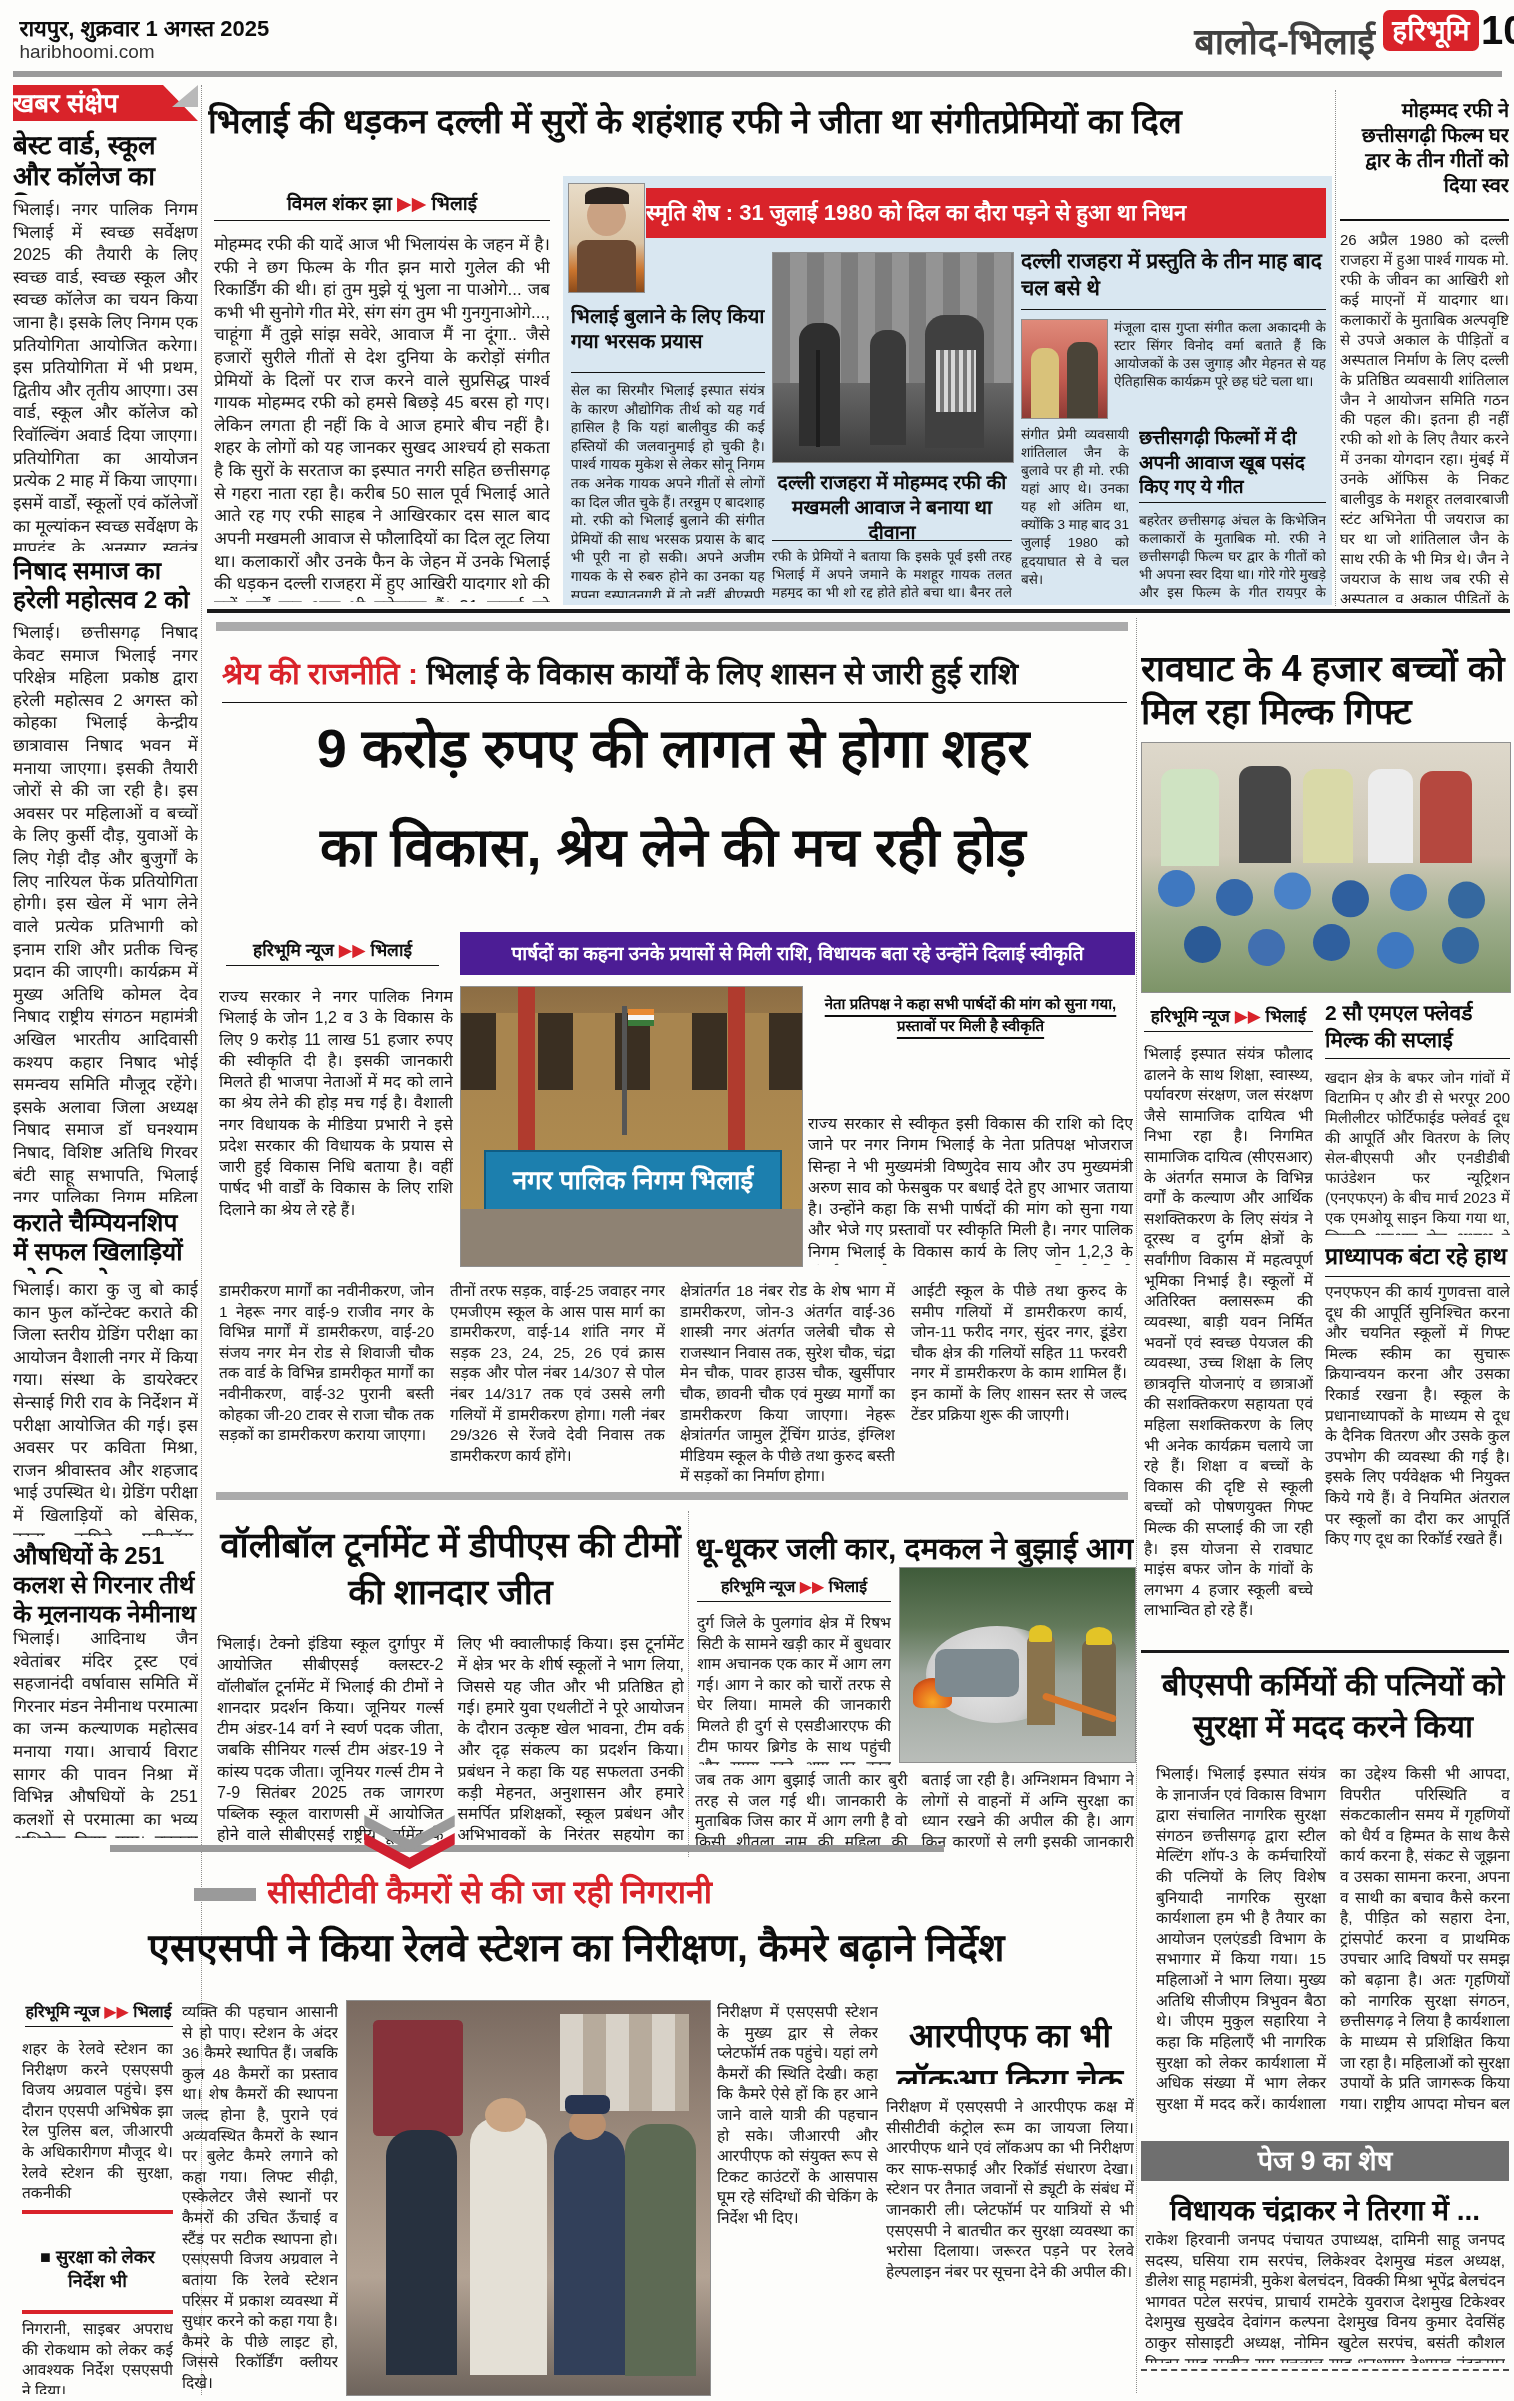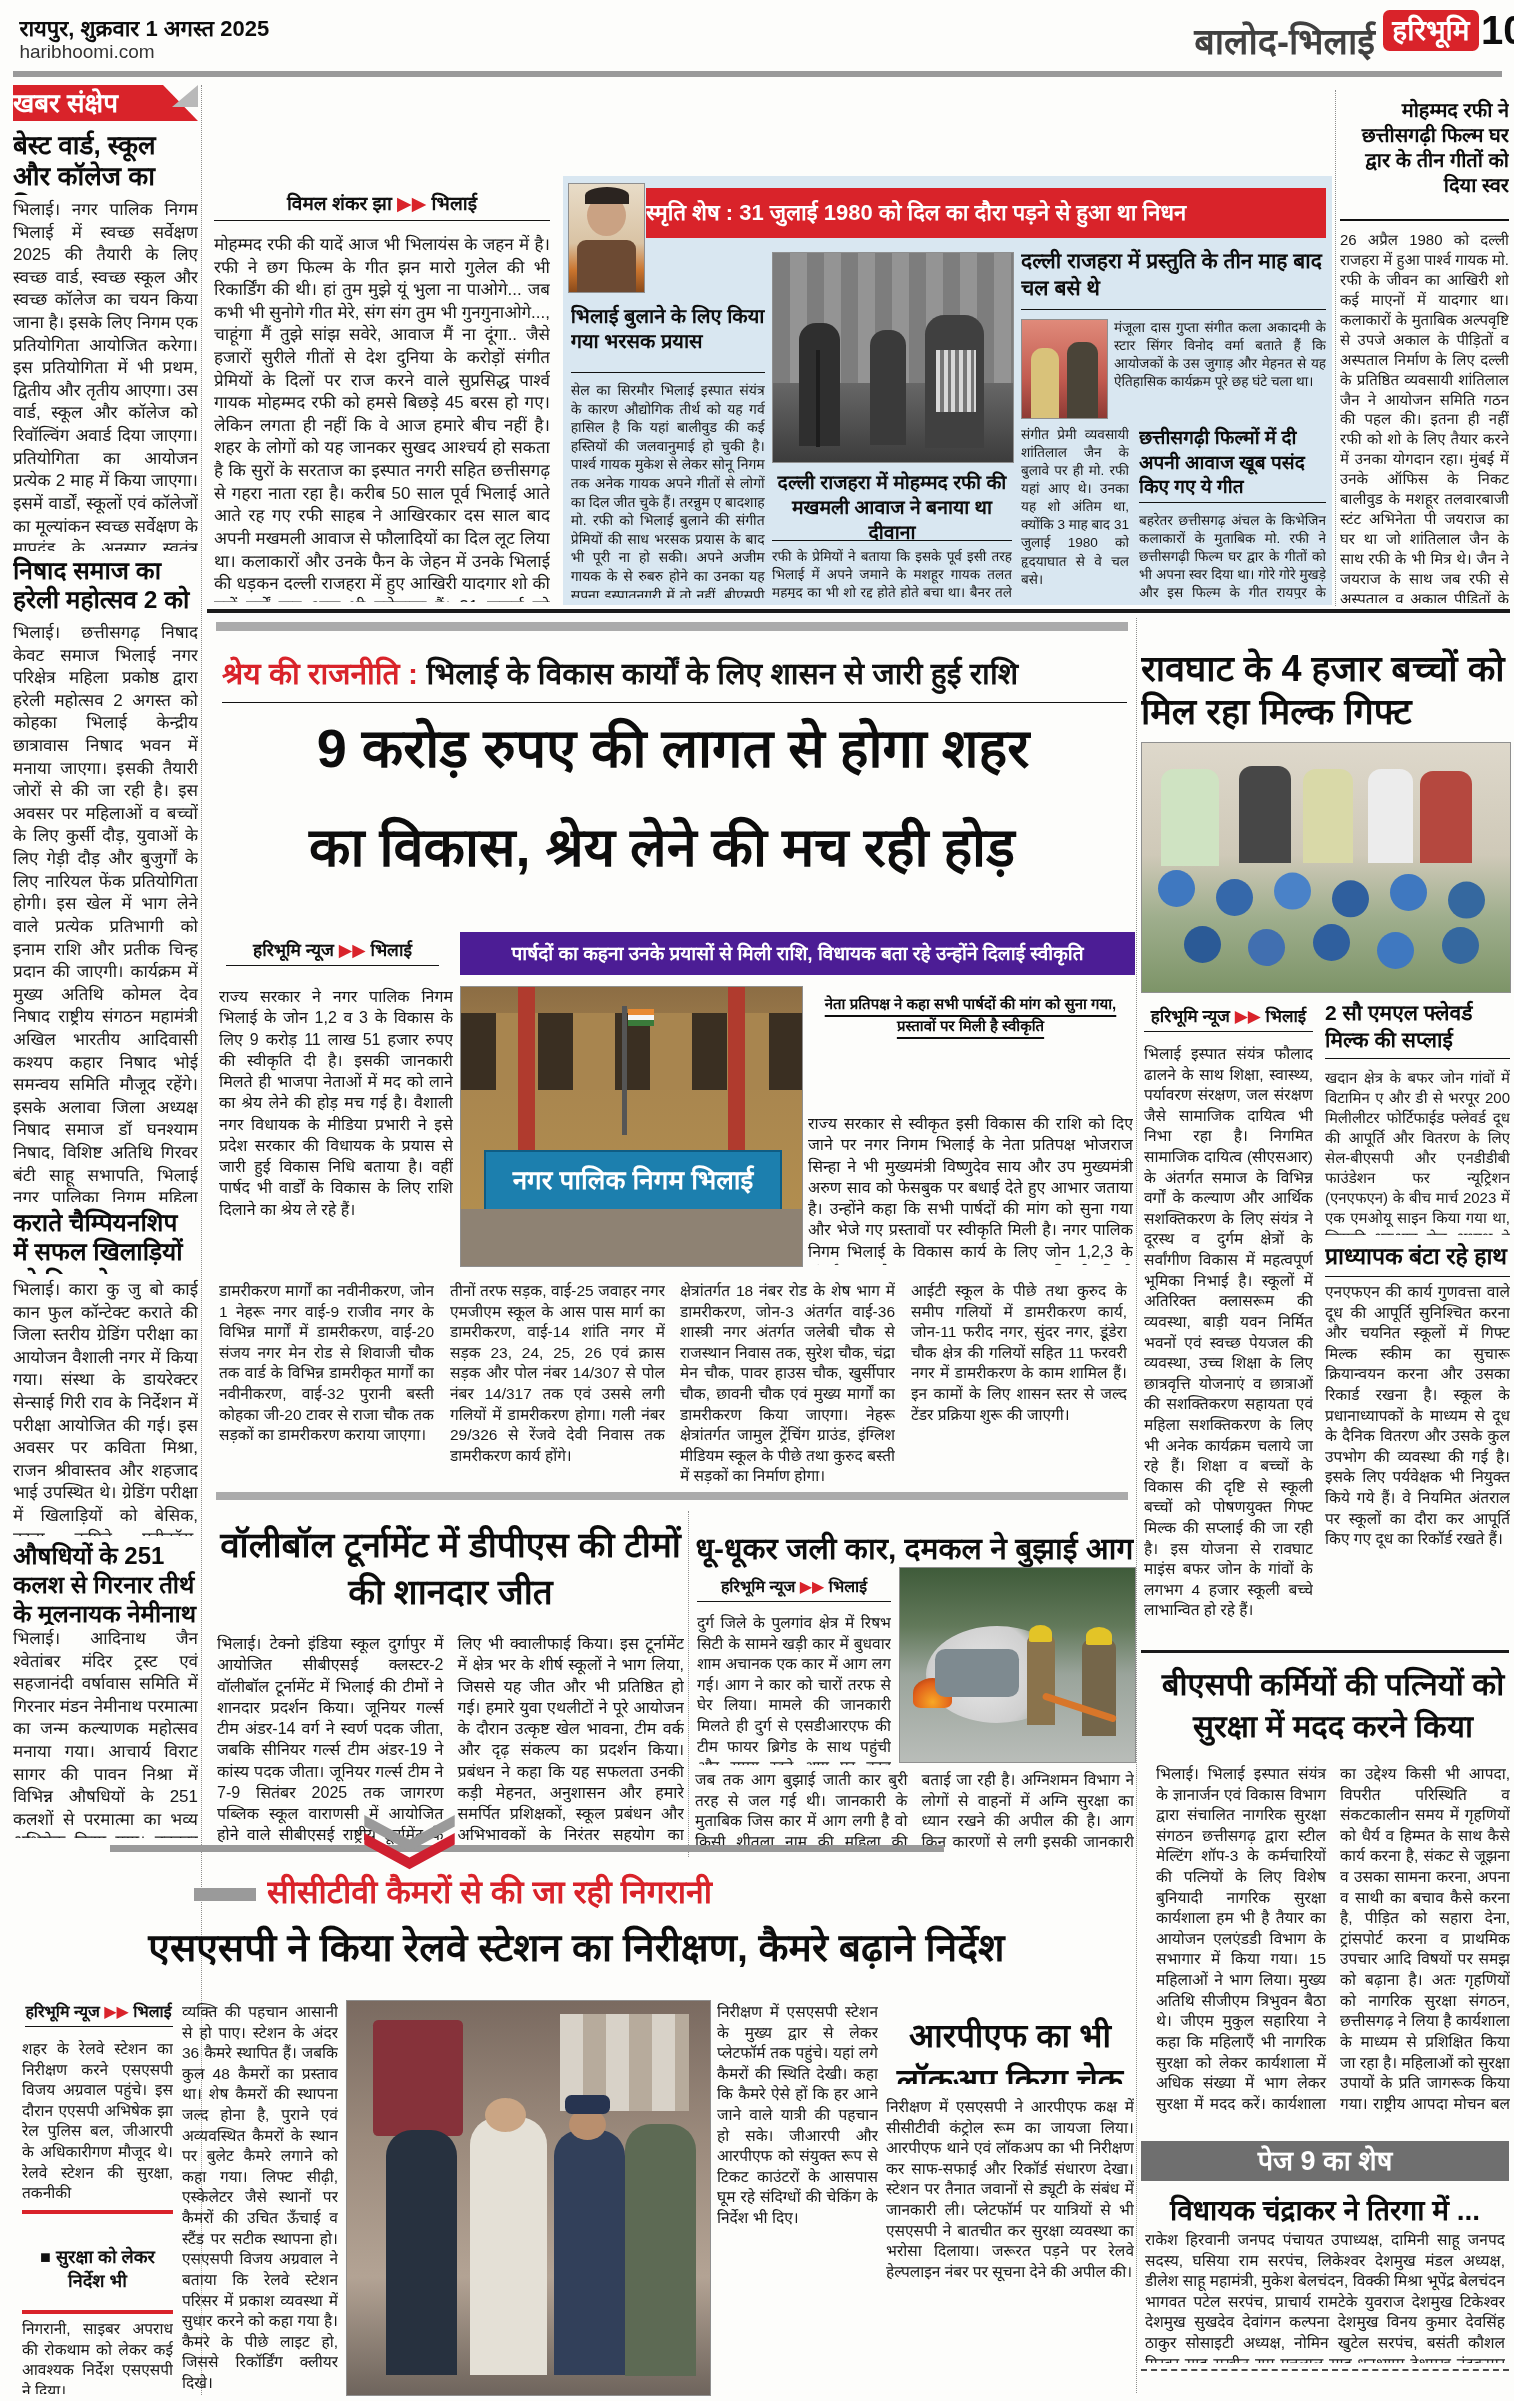--- a/index.html
+++ b/index.html
@@ -56,20 +56,21 @@
 
   <div class="abs hd ovh" style="left:13px;top:556px;width:185px;height:62px;font-size:24.5px;line-height:1.2;">निषाद समाज का हरेली महोत्सव 2 को</div>
   <div class="abs jt bodytxt ovh" style="left:13px;top:622px;width:185px;height:580px;font-size:17px;">भिलाई। छत्तीसगढ़ निषाद केवट समाज भिलाई नगर परिक्षेत्र महिला प्रकोष्ठ द्वारा हरेली महोत्सव 2 अगस्त को कोहका भिलाई केन्द्रीय छात्रावास निषाद भवन में मनाया जाएगा। इसकी तैयारी जोरों से की जा रही है। इस अवसर पर महिलाओं व बच्चों के लिए कुर्सी दौड़, युवाओं के लिए गेड़ी दौड़ और बुजुर्गों के लिए नारियल फेंक प्रतियोगिता होगी। इस खेल में भाग लेने वाले प्रत्येक प्रतिभागी को इनाम राशि और प्रतीक चिन्ह प्रदान की जाएगी। कार्यक्रम में मुख्य अतिथि कोमल देव निषाद राष्ट्रीय संगठन महामंत्री अखिल भारतीय आदिवासी कश्यप कहार निषाद भोई समन्वय समिति मौजूद रहेंगे। इसके अलावा जिला अध्यक्ष निषाद समाज डॉ घनश्याम निषाद, विशिष्ट अतिथि गिरवर बंटी साहू सभापति, भिलाई नगर पालिका निगम महिला प्रकोष्ठ अध्यक्ष संतोषी निषाद और युवा अध्यक्ष बिरेंद्र कुमार निषाद आदि उपस्थित रहेंगे।</div>
 
   <div class="abs hd ovh" style="left:13px;top:1208px;width:185px;height:66px;font-size:24.5px;line-height:1.2;">कराते चैम्पियनशिप में सफल खिलाड़ियों को मिला बेल्ट</div>
   <div class="abs jt bodytxt ovh" style="left:13px;top:1279px;width:185px;height:257px;font-size:17px;">भिलाई। कारा कु जु बो काई कान फुल कॉन्टेक्ट कराते की जिला स्तरीय ग्रेडिंग परीक्षा का आयोजन वैशाली नगर में किया गया। संस्था के डायरेक्टर सेन्साई गिरी राव के निर्देशन में परीक्षा आयोजित की गई। इस अवसर पर कविता मिश्रा, राजन श्रीवास्तव और शहजाद भाई उपस्थित थे। ग्रेडिंग परीक्षा में खिलाड़ियों को बेसिक, काता, कुमिते, एटीकॉस, स्टेमिना, एक्सरसाइज व फुल कॉन्टेक्ट शैली से फाईट करवाया गया। परीक्षक के रूप में सेम्पाई जे पी राजू, रामकुमार पांडे, गांधी सोनी, भरत लाल साहू, लक्ष्मी तिवारी, अनुज दहाटे, विधि मिश्रा, काजल बेहरा, मुस्कान मुदड़ा उपस्थित थे।</div>
 
   <div class="abs hd ovh" style="left:13px;top:1542px;width:185px;height:83px;font-size:24px;line-height:1.2;">औषधियों के 251 कलश से गिरनार तीर्थ के मूलनायक नेमीनाथ का अभिषेक</div>
   <div class="abs jt bodytxt ovh" style="left:13px;top:1628px;width:185px;height:210px;font-size:17px;">भिलाई। आदिनाथ जैन श्वेतांबर मंदिर ट्रस्ट एवं सहजानंदी वर्षावास समिति में गिरनार मंडन नेमीनाथ परमात्मा का जन्म कल्याणक महोत्सव मनाया गया। आचार्य विराट सागर की पावन निश्रा में विभिन्न औषधियों के 251 कलशों से परमात्मा का भव्य अभिषेक किया गया। नवकार भवन ऋषभ नगर में आयोजित कर अत्यंत उल्लास के साथ कार्यक्रम आयोजित किया गया। महोत्सव में परमात्मा की श्याम वर्णी प्रतिमा का विभिन्न औषधियों से अभिषेक किया गया।</div>
 
+  <div class="abs hd nw" style="left:208px;top:97px;width:1123px;font-size:34px;">भिलाई की धड़कन दल्ली में सुरों के शहंशाह रफी ने जीता था संगीतप्रेमियों का दिल</div>
 
   <div class="abs byline" style="left:214px;top:190px;width:336px;font-size:19px;">
     <span>विमल शंकर झा</span>
     <span class="red">▶▶</span>
     <span>भिलाई</span>
   </div>
   <div class="abs jt bodytxt ovh" style="left:214px;top:234px;width:336px;height:368px;font-size:17px;">मोहम्मद रफी की यादें आज भी भिलायंस के जहन में है। रफी ने छग फिल्म के गीत झन मारो गुलेल की भी रिकार्डिंग की थी। हां तुम मुझे यूं भुला ना पाओगे... जब कभी भी सुनोगे गीत मेरे, संग संग तुम भी गुनगुनाओगे..., चाहूंगा मैं तुझे सांझ सवेरे, आवाज मैं ना दूंगा.. जैसे हजारों सुरीले गीतों से देश दुनिया के करोड़ों संगीत प्रेमियों के दिलों पर राज करने वाले सुप्रसिद्ध पार्श्व गायक मोहम्मद रफी को हमसे बिछड़े 45 बरस हो गए। लेकिन लगता ही नहीं कि वे आज हमारे बीच नहीं है। शहर के लोगों को यह जानकर सुखद आश्चर्य हो सकता है कि सुरों के सरताज का इस्पात नगरी सहित छत्तीसगढ़ से गहरा नाता रहा है। करीब 50 साल पूर्व भिलाई आते आते रह गए रफी साहब ने आखिरकार दस साल बाद अपनी मखमली आवाज से फौलादियों का दिल लूट लिया था। कलाकारों और उनके फैन के जेहन में उनके भिलाई की धड़कन दल्ली राजहरा में हुए आखिरी यादगार शो की यादें वर्षों बाद आज भी तरोताजा हैं। 31 जुलाई को उनका दिल का दौरा पड़ने से निधन हुआ था। भिलाई के कलाकार आज भी उन्हें याद करते हैं।</div>
 
   <div class="abs" style="left:563px;top:176px;width:769px;height:429px;background:#d9e7f1;">
 
@@ -111,21 +112,21 @@
   <div class="abs hd ovh" style="left:1340px;top:98px;width:169px;height:121px;font-size:20px;line-height:1.25;text-align:right;border-bottom:2.6px solid #111;">मोहम्मद रफी ने छत्तीसगढ़ी फिल्म घर द्वार के तीन गीतों को दिया स्वर</div>
   <div class="abs jt bodytxt ovh" style="left:1340px;top:230px;width:169px;height:373px;font-size:15px;">26 अप्रैल 1980 को दल्ली राजहरा में हुआ पार्श्व गायक मो. रफी के जीवन का आखिरी शो कई माएनों में यादगार था। कलाकारों के मुताबिक अल्पवृष्टि से उपजे अकाल के पीड़ितों व अस्पताल निर्माण के लिए दल्ली के प्रतिष्ठित व्यवसायी शांतिलाल जैन ने आयोजन समिति गठन की पहल की। इतना ही नहीं रफी को शो के लिए तैयार करने में उनका योगदान रहा। मुंबई में उनके ऑफिस के निकट बालीवुड के मशहूर तलवारबाजी स्टंट अभिनेता पी जयराज का घर था जो शांतिलाल जैन के साथ रफी के भी मित्र थे। जैन ने जयराज के साथ जब रफी से अस्पताल व अकाल पीड़ितों के लिए दल्ली में शो के लिए चलने का आग्रह किया तो सर्दी जुकाम से पीड़ित होने के बाद भी सामाजिक उद्देश्य जानकर रफी सहर्ष तैयार हो गए थे। शंकर जयकिशन नाइट के नाम से हुए इस शो में मोहम्मद रफी व तितली उड़ी फेम शारदा, संगीतकार शंकर जयकिशन, अभिनेता पी जयराज सहित 12 गायक व अभिनेता कलाकारों ने यादगार प्रस्तुति दी थी।</div>
 
   <div class="abs darkrule" style="left:207px;top:609px;width:1303px;height:3.9px;"></div>
 
   <div class="abs rule" style="left:216px;top:622px;width:912px;height:9px;background:#ababab;"></div>
   <div class="abs nw" style="left:222px;top:652px;width:905px;font-size:30px;font-weight:bold;border-bottom:1.9px solid #111;padding-bottom:9px;">
     <span class="red">श्रेय की राजनीति :</span><span> भिलाई के विकास कार्यों के लिए शासन से जारी हुई राशि</span>
   </div>
   <div class="abs hd nw" style="left:219px;top:709px;width:908px;font-size:54px;text-align:center;">9 करोड़ रुपए की लागत से होगा शहर</div>
-  <div class="abs hd nw" style="left:208px;top:808px;width:908px;font-size:54px;text-align:center;">का विकास, श्रेय लेने की मच रही होड़</div>
+  <div class="abs hd nw" style="left:219px;top:808px;width:908px;font-size:54px;text-align:center;">का विकास, श्रेय लेने की मच रही होड़</div>
 
   <div class="abs byline" style="left:226px;top:937px;width:213px;font-size:17.4px;">
     <span>हरिभूमि न्यूज</span>
     <span class="red">▶▶</span>
     <span>भिलाई</span>
   </div>
   <div class="abs deckbar nw" style="left:460px;top:932px;width:675px;height:43px;font-size:19px;line-height:43px;">पार्षदों का कहना उनके प्रयासों से मिली राशि, विधायक बता रहे उन्होंने दिलाई स्वीकृति</div>
 
   <div class="abs jt bodytxt ovh" style="left:219px;top:986px;width:234px;height:280px;font-size:16px;">राज्य सरकार ने नगर पालिक निगम भिलाई के जोन 1,2 व 3 के विकास के लिए 9 करोड़ 11 लाख 51 हजार रुपए की स्वीकृति दी है। इसकी जानकारी मिलते ही भाजपा नेताओं में मद को लाने का श्रेय लेने की होड़ मच गई है। वैशाली नगर विधायक के मीडिया प्रभारी ने इसे प्रदेश सरकार की विधायक के प्रयास से जारी हुई विकास निधि बताया है। वहीं पार्षद भी वार्डों के विकास के लिए राशि दिलाने का श्रेय ले रहे हैं।</div>
 

